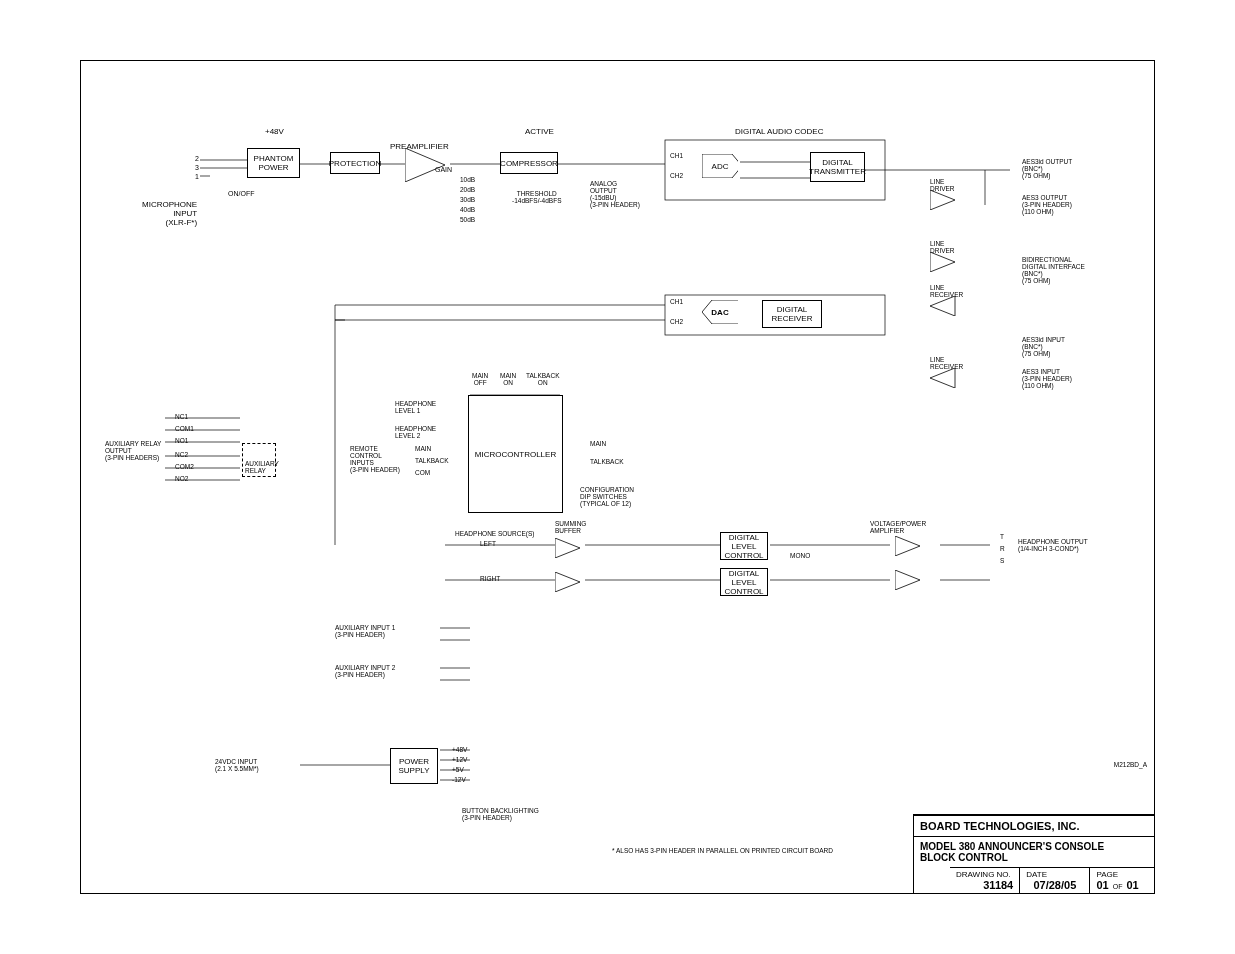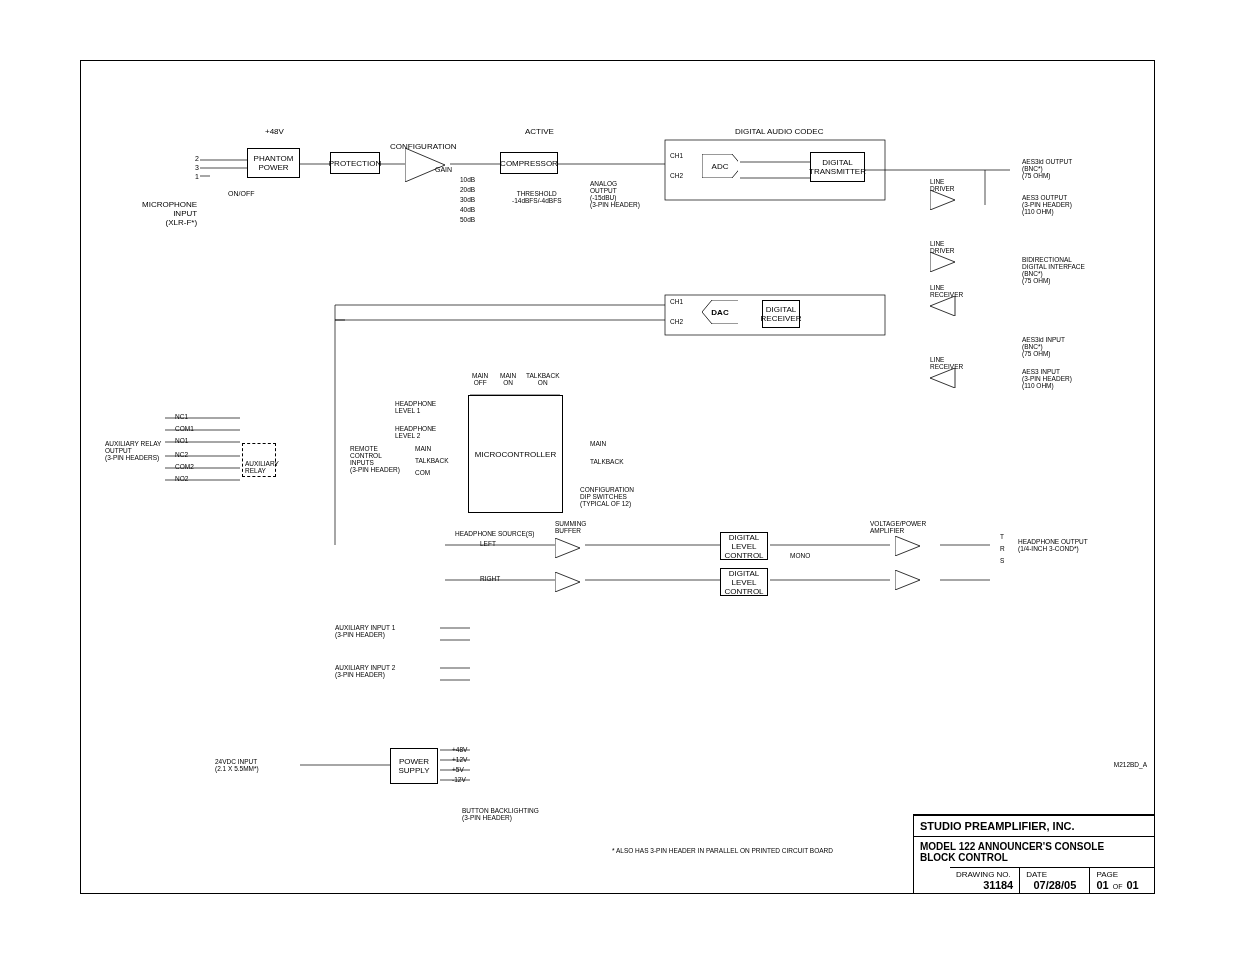--- a/index.html
+++ b/index.html
@@ -82,21 +82,21 @@
       <line x1="165" y1="430" x2="240" y2="430"></line>
       <line x1="165" y1="442" x2="240" y2="442"></line>
       <line x1="165" y1="456" x2="240" y2="456"></line>
       <line x1="165" y1="468" x2="240" y2="468"></line>
       <line x1="165" y1="480" x2="240" y2="480"></line>
     </g>
   </svg>
 
   <div class="lbl" style="left:265px; top:127px;">+48V</div>
   <div class="lbl" style="left:525px; top:127px;">ACTIVE</div>
-  <div class="lbl" style="left:390px; top:142px;">CONFIGURATION</div>
+  <div class="lbl" style="left:390px; top:142px;">PREAMPLIFIER</div>
   <div class="lbl" style="left:735px; top:127px;">DIGITAL AUDIO CODEC</div>
 
   <div class="lbl" style="left:142px; top:156px; text-align:right;margin-top:44px;">MICROPHONE
 INPUT
 (XLR-F*)</div>
   <div class="lbl sm" style="left:195px; top:155px;">2</div>
   <div class="lbl sm" style="left:195px; top:164px;">3</div>
   <div class="lbl sm" style="left:195px; top:173px;">1</div>
 
   <div class="blk" style="left:247px; top:148px; width:53px; height:30px;">PHANTOM
@@ -175,21 +175,21 @@
 (110 OHM)</div>
 
   <div class="lbl xs" style="left:670px; top:298px;">CH1</div>
   <div class="lbl xs" style="left:670px; top:318px;">CH2</div>
   <div class="blk" style="left:700px; top:300px; width:40px; height:24px; border:none;">
     <svg width="40" height="24">
         <polygon points="10,0 40,0 40,24 10,24 0,12" fill="#fff" stroke="#000" stroke-width="0.8"></polygon>
       </svg>
     <span style="position:absolute;font-weight:bold;">DAC</span>
   </div>
-  <div class="blk" style="left:762px; top:300px; width:38px; height:28px;">DIGITAL
+  <div class="blk" style="left:762px; top:300px; width:60px; height:28px;">DIGITAL
 RECEIVER</div>
 
   <div class="lbl xs" style="left:472px; top:372px; text-align:center;">MAIN
 OFF</div>
   <div class="lbl xs" style="left:500px; top:372px; text-align:center;">MAIN
 ON</div>
   <div class="lbl xs" style="left:526px; top:372px; text-align:center;">TALKBACK
 ON</div>
 
   <div class="blk" style="left:468px; top:395px; width:95px; height:118px;">MICROCONTROLLER</div>
@@ -275,23 +275,23 @@
   <div class="lbl xs" style="left:452px; top:766px;">+5V</div>
   <div class="lbl xs" style="left:452px; top:776px;">-12V</div>
   <div class="lbl xs" style="left:462px; top:807px;">BUTTON BACKLIGHTING
 (3-PIN HEADER)</div>
 
   <div class="lbl xs" style="left:612px; top:847px;">* ALSO HAS 3-PIN HEADER IN PARALLEL ON PRINTED CIRCUIT BOARD</div>
 
   <div class="lbl xs" style="right:88px; top:761px;">M212BD_A</div>
 
   <div class="titleblock">
-    <div class="row" style="font-weight:bold; font-size:11px;">STUDIO PREAMPLIFIER, INC.</div>
+    <div class="row" style="font-weight:bold; font-size:11px;">BOARD TECHNOLOGIES, INC.</div>
     <div class="row">
-      <div style="font-weight:bold; font-size:10px;">MODEL 122 ANNOUNCER'S CONSOLE</div>
+      <div style="font-weight:bold; font-size:10px;">MODEL 380 ANNOUNCER'S CONSOLE</div>
       <div style="font-weight:bold; font-size:10px;">BLOCK CONTROL</div>
     </div>
     <div class="row cells" style="padding:0;margin-left:36px;">
       <div class="cell">
         <div>DRAWING NO.</div>
         <div class="v" style="text-align:right;">31184</div>
       </div>
       <div class="cell">
         <div>DATE</div>
         <div class="v" style="text-align:center;">07/28/05</div>

